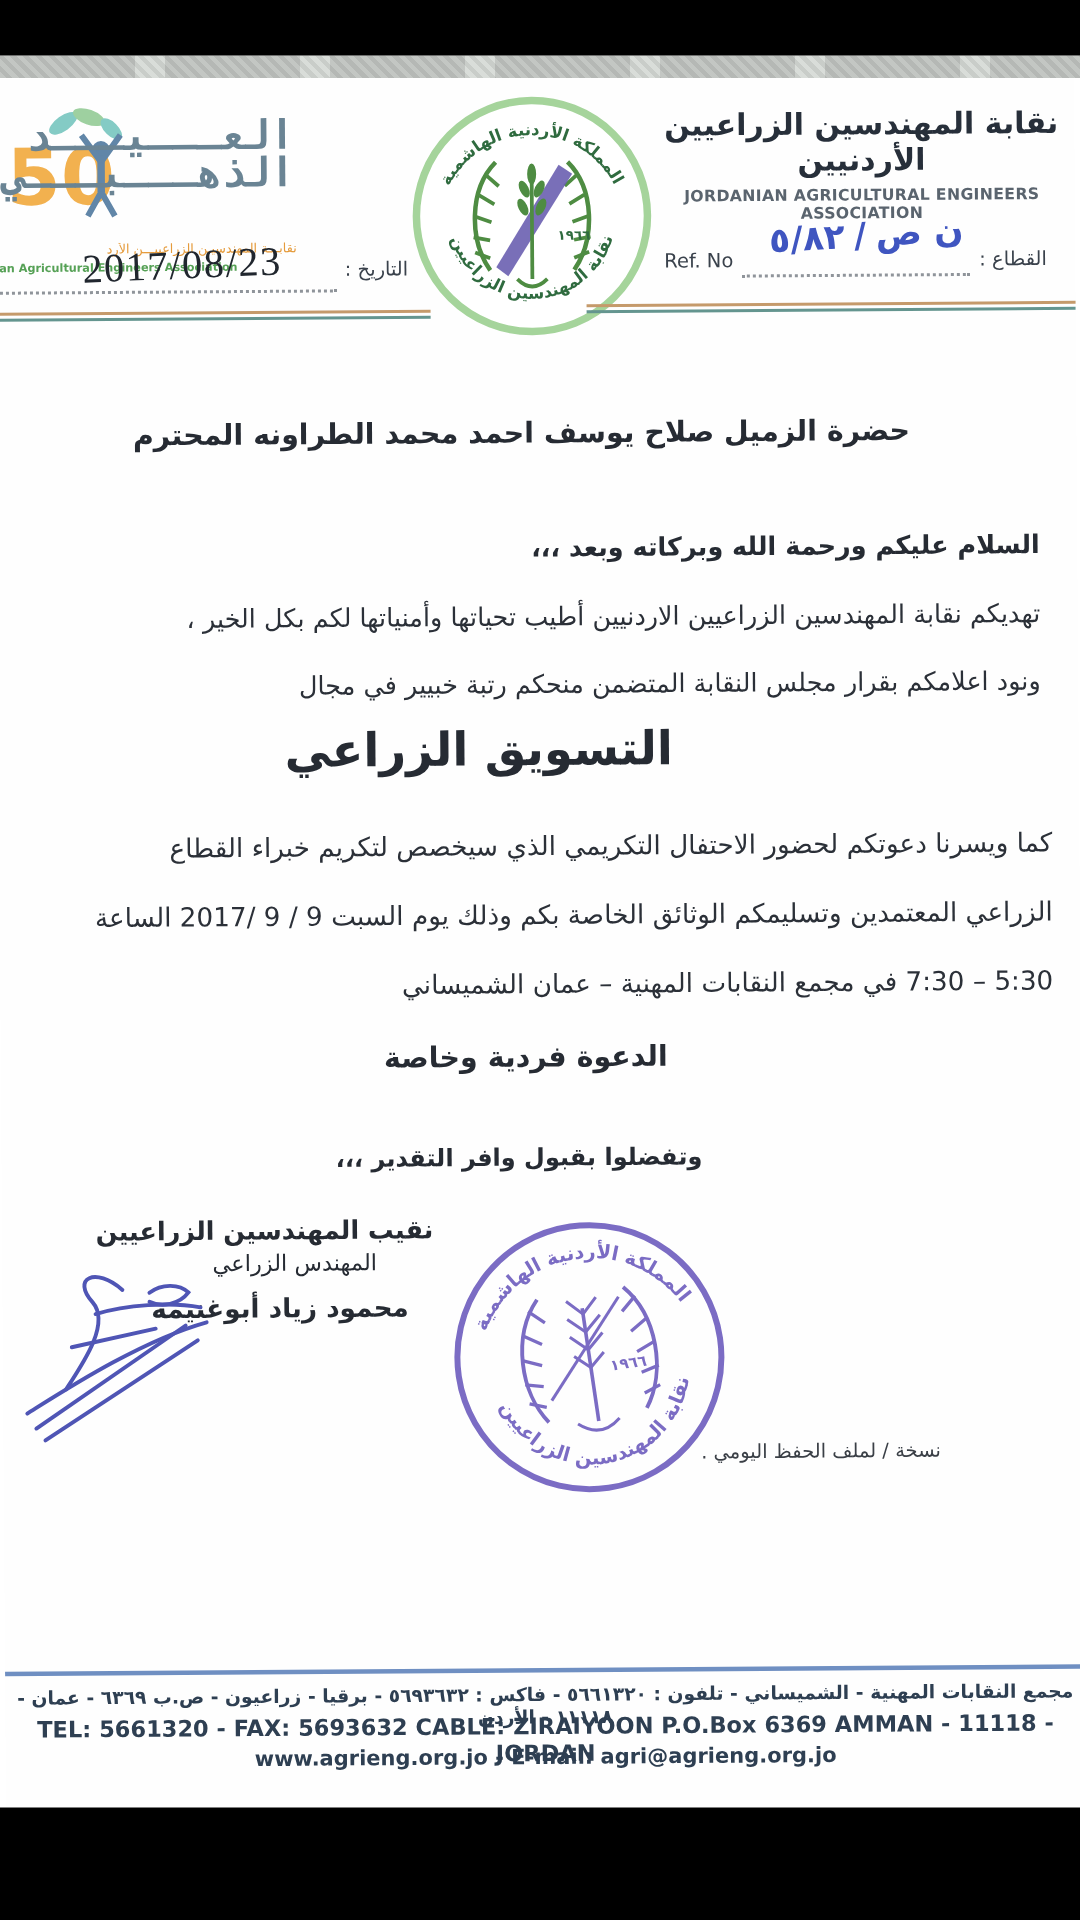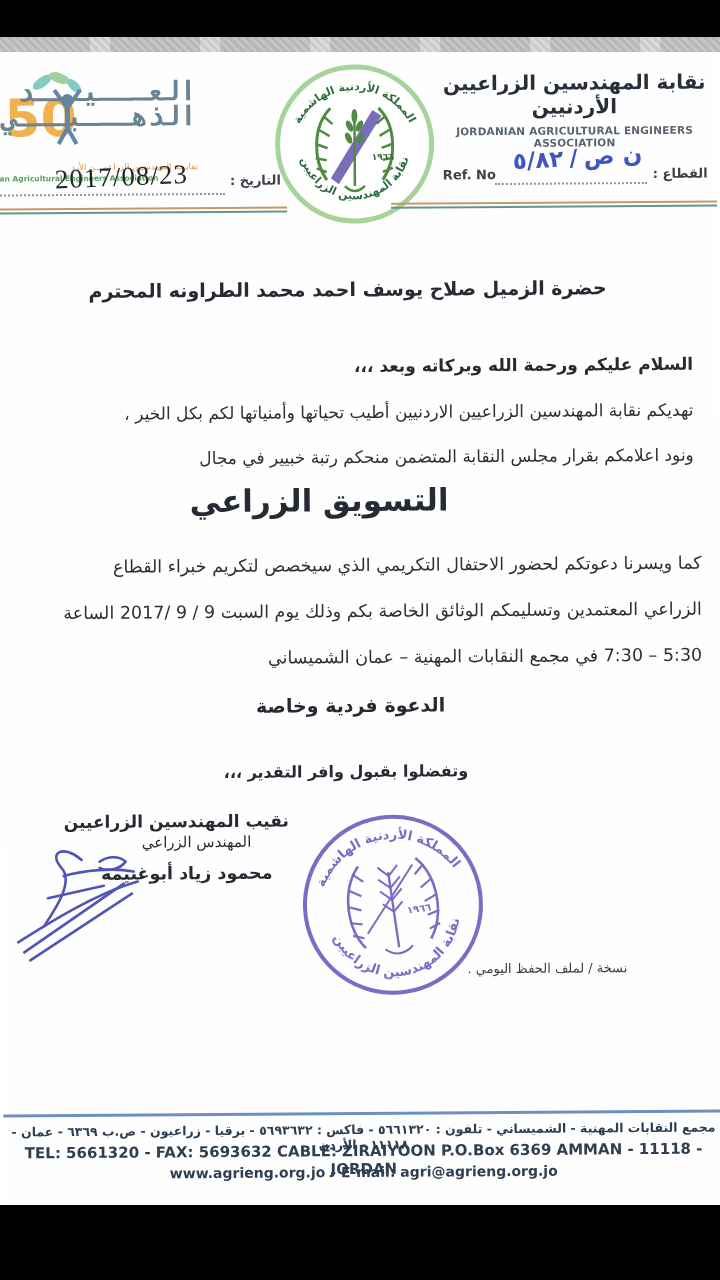--- a/index.html
+++ b/index.html
@@ -20,21 +20,21 @@
     transform:rotate(-0.4deg);}
   .abs{position:absolute;}
   .rtl{direction:rtl;unicode-bidi:isolate;}
   .center{text-align:center;}
   
   .jub-title{font-weight:bold;font-size:27px;color:#6a8494;line-height:25px;text-align:right;font-family:Liberation Mono, monospace;}
   .jub-sub-ar{font-size:8.5px;color:#e59b3c;white-space:nowrap;overflow:hidden;}
   .jub-sub-en{font-size:7.5px;color:#56a156;white-space:nowrap;overflow:hidden;font-weight:bold;}
   .assoc-ar{font-size:20px;font-weight:bold;color:#272f3a;text-align:center;}
   .assoc-en{font-size:10.5px;font-weight:bold;color:#5a646e;text-align:center;letter-spacing:.2px;margin-top:6px;}
-  .small-label{font-size:13px;color:#3a424c;font-weight:bold;}
+  .small-label{font-size:13px;color:#3a424c;}
   .dotted{border-bottom:2px dotted #8f949a;}
   .date-text{font-family:"Liberation Serif", serif;font-size:27px;color:#20262e;transform:rotate(-2deg);letter-spacing:1px;}
   .hand{font-size:23px;color:#3f55c0;font-weight:bold;display:flex;gap:6px;align-items:flex-end;transform:rotate(-3deg);}
   .hand span{unicode-bidi:isolate;}
   .sep{height:8px;}
   .sep .l1{height:2px;background:#c59a6b;}
   .sep .l2{height:2px;background:#64958f;margin-top:2px;}
   
   .salutation{font-size:19px;font-weight:bold;}
   .greeting{font-size:17px;font-weight:bold;text-align:right;padding-right:25px;}

